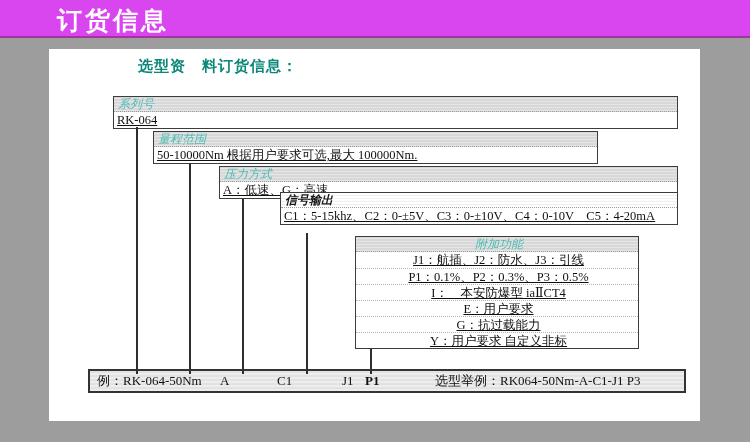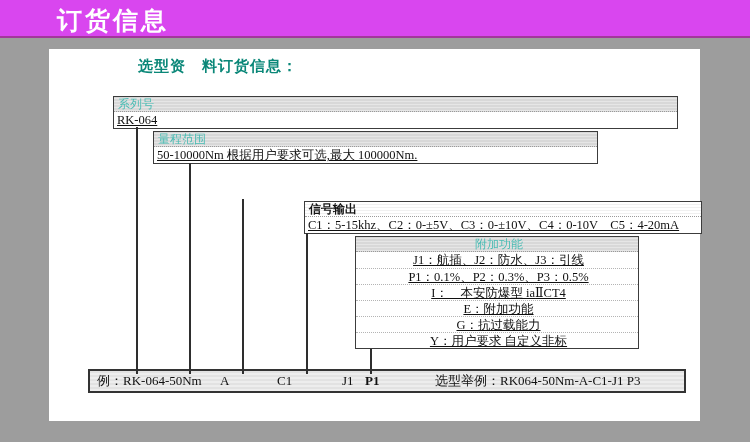--- a/index.html
+++ b/index.html
@@ -33,21 +33,21 @@
     position:absolute; background:#ffffff;
     border:1px solid #3c3c3c;
   }
   .dbox .hd {
     height:15px; line-height:15px; padding-left:4px;
     font-size:12px; color:#4abcb4; font-weight:normal;
     font-family:"Liberation Sans","DejaVu Sans",sans-serif;
     background:#dedede;
     background-image:repeating-linear-gradient(0deg,#e6e6e6 0 1px,#d8d8d8 1px 3px);
     border-bottom:1px dotted #9a9a9a;
-    white-space:nowrap; overflow:hidden;
+    white-space:nowrap; overflow:hidden;font-style:italic;
   }
   .dbox .hd.dark {
     color:#141414; font-weight:bold;
     background:#fbfbfb;
     background-image:repeating-linear-gradient(0deg,#ffffff 0 2px,#f0f0f0 2px 3px);
   }
   .dbox .val {
     height:16px; line-height:16px; padding-left:3px;
     font-size:12.5px; color:#101010;
     white-space:nowrap; overflow:hidden;text-decoration:underline;
@@ -83,32 +83,36 @@
     <div class="dbox" style="left:64px; top:47px; width:565px;">
       <div class="hd">系列号</div>
       <div class="val">RK-064</div>
     </div>
 
     <div class="dbox" style="left:104px; top:82px; width:445px;">
       <div class="hd">量程范围</div>
       <div class="val">50-10000Nm 根据用户要求可选,最大 100000Nm.</div>
     </div>
 
+    <div class="dbox" style="left:170px; top:117px; width:459px;">
+      <div class="hd">压力方式</div>
+      <div class="val">A：低速、G：高速、</div>
+    </div>
 
-    <div class="dbox" style="left:231px; top:152px; width:398px;margin-left:24px;">
+    <div class="dbox" style="left:231px; top:143px; width:398px;">
       <div class="hd dark">信号输出</div>
       <div class="val">C1：5-15khz、C2：0-±5V、C3：0-±10V、C4：0-10V　C5：4-20mA</div>
     </div>
 
     <div class="dbox" style="left:306px; top:187px; width:284px;text-align:center;">
       <div class="hd">附加功能</div>
       <div class="val">J1：航插、J2：防水、J3：引线</div>
       <div class="val">P1：0.1%、P2：0.3%、P3：0.5%</div>
       <div class="val"><span>I：　本安防爆型 </span><span class="mark-underline">ia</span><span>ⅡCT4</span></div>
-      <div class="val">E：附加功能</div>
+      <div class="val">E：用户要求</div>
       <div class="val">G：抗过载能力</div>
       <div class="val">Y：用户要求 自定义非标</div>
     </div>
 
     <div class="example-box">
       <span style="left:7px;">例：RK-064-50Nm</span>
       <span style="left:130px;">A</span>
       <span style="left:187px;">C1</span>
       <span style="left:252px;">J1</span>
       <span style="left:275px;font-weight:bold;">P1</span>

